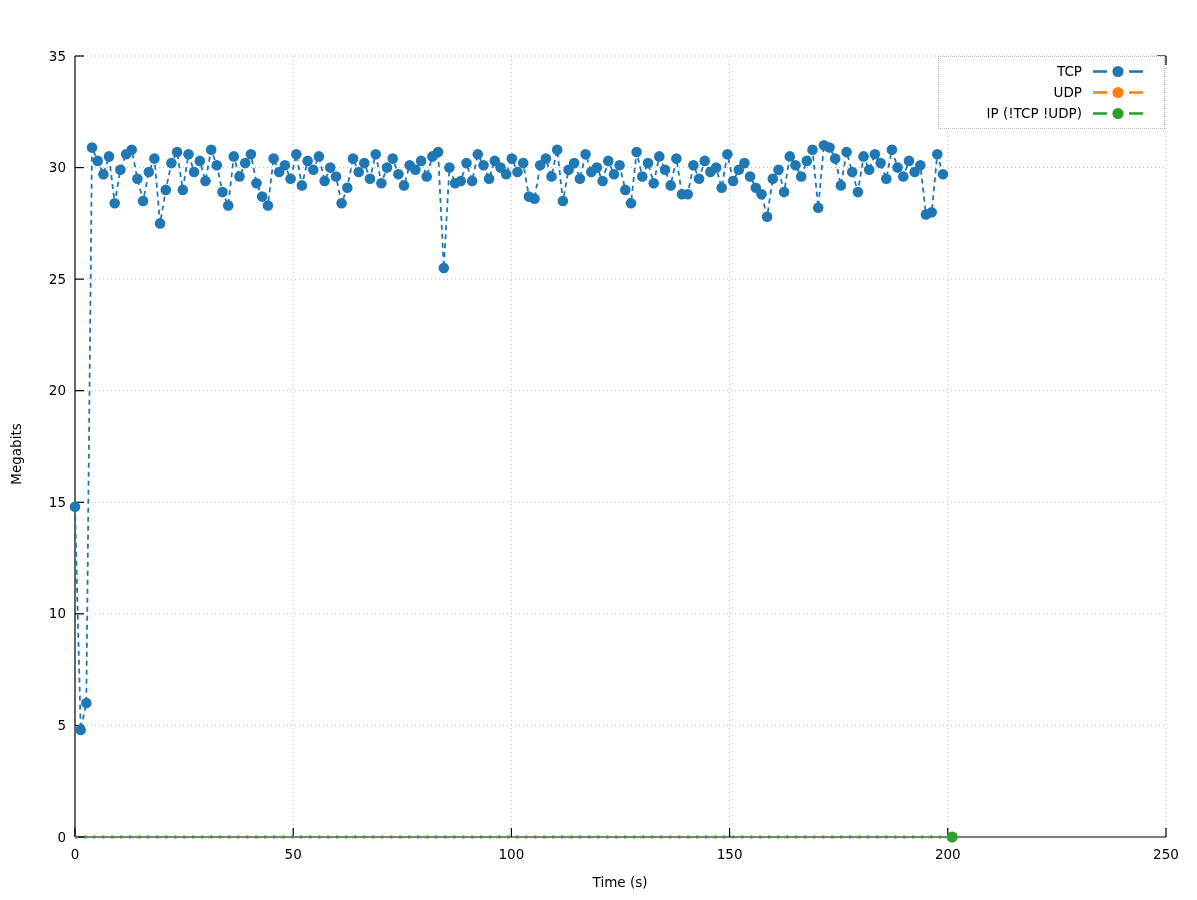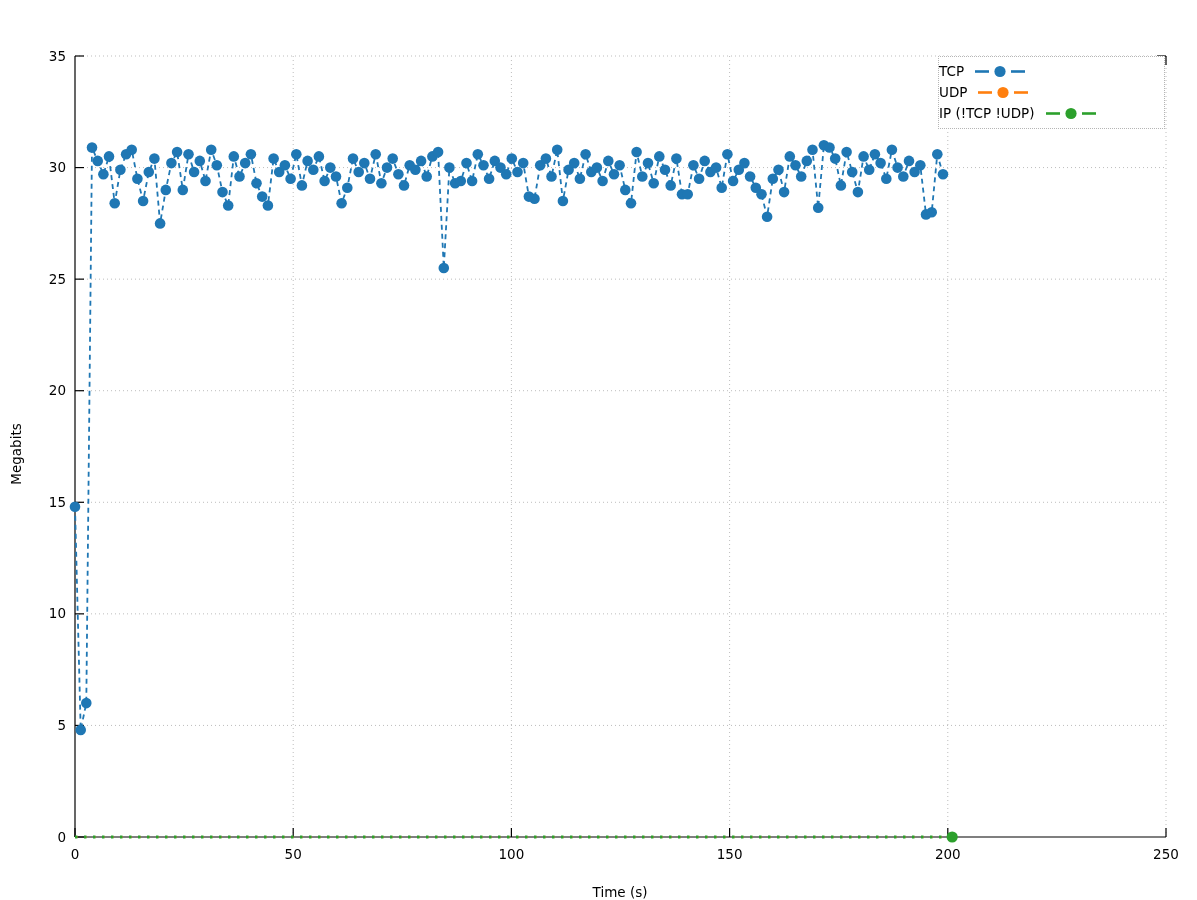--- a/index.html
+++ b/index.html
@@ -11,26 +11,26 @@
     position:absolute;left:0;right:0;top:12px;height:22px;overflow:hidden;
     display:flex;justify-content:center;align-items:center;
   }
   .chart-title span{white-space:nowrap;flex:0 0 auto;font-size:14.5px;}
   #plot{position:absolute;left:0;top:0;}
   .y-axis-title{
     position:absolute;left:-34px;top:446px;width:100px;text-align:center;
     transform:rotate(-90deg);font-size:13.5px;
   }
   .x-axis-title{
-    position:absolute;left:470px;top:874px;width:300px;text-align:center;font-size:13.5px;margin-top:10px;
+    position:absolute;left:470px;top:874px;width:300px;text-align:center;font-size:13.5px;
   }
   .legend{
     position:absolute;left:938px;top:56px;width:227px;height:73px;box-sizing:border-box;
     border:1px dotted #b5b5b5;background:#ffffff;
-    display:flex;flex-direction:column;justify-content:space-evenly;align-items:flex-start;
+    display:flex;flex-direction:column;justify-content:space-evenly;align-items:flex-end;
     padding-right:20px;
   }
   .legend-row{display:flex;align-items:center;gap:10px;}
   .legend-label{font-size:13.5px;line-height:1;}
   .legend-sample{display:block;}
 </style>
 </head>
 <body>
 
 <div class="stage">

